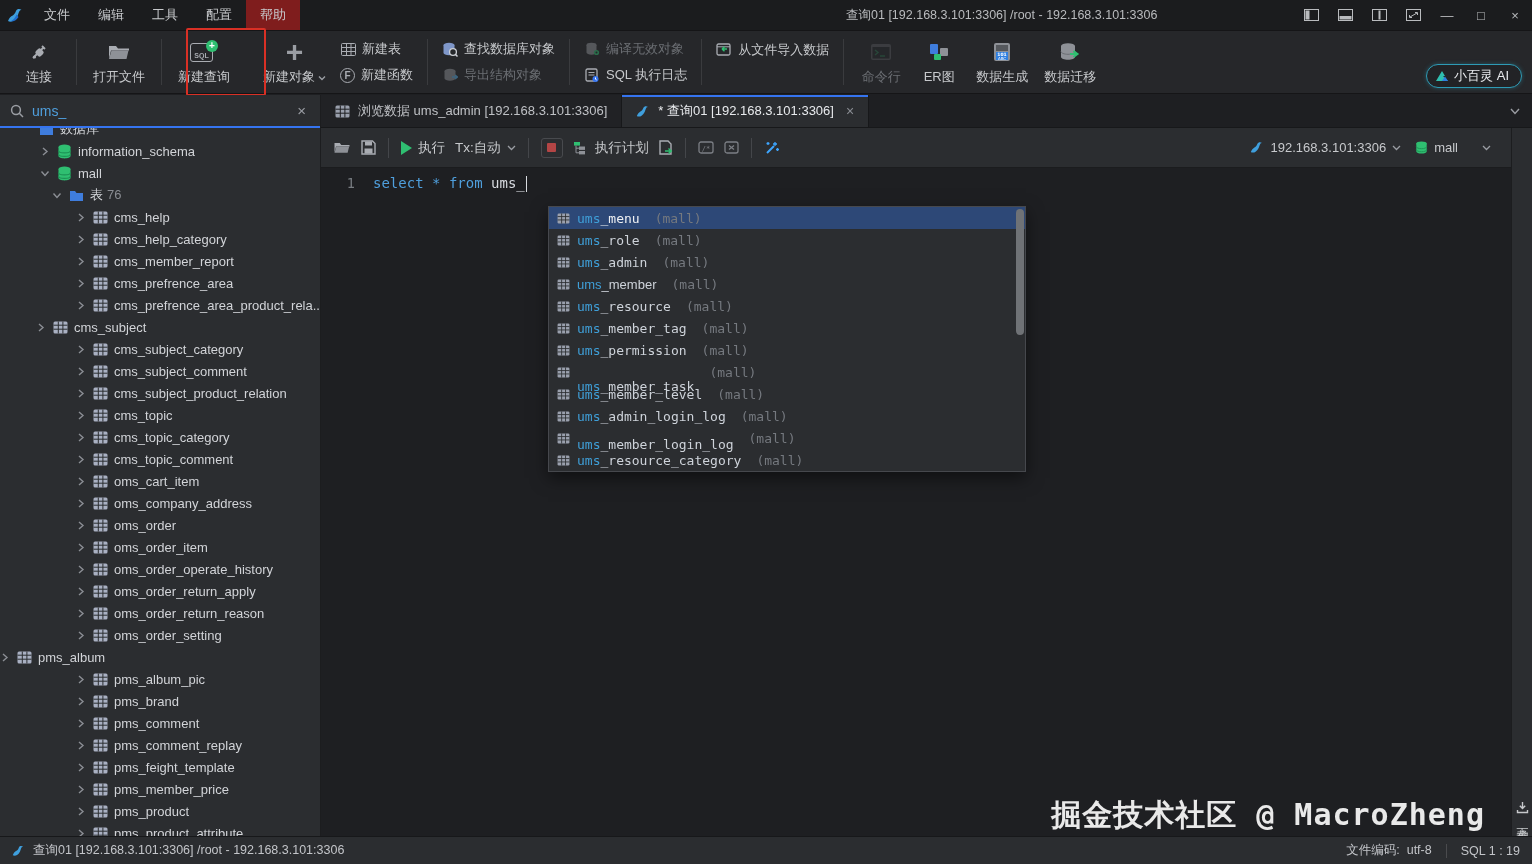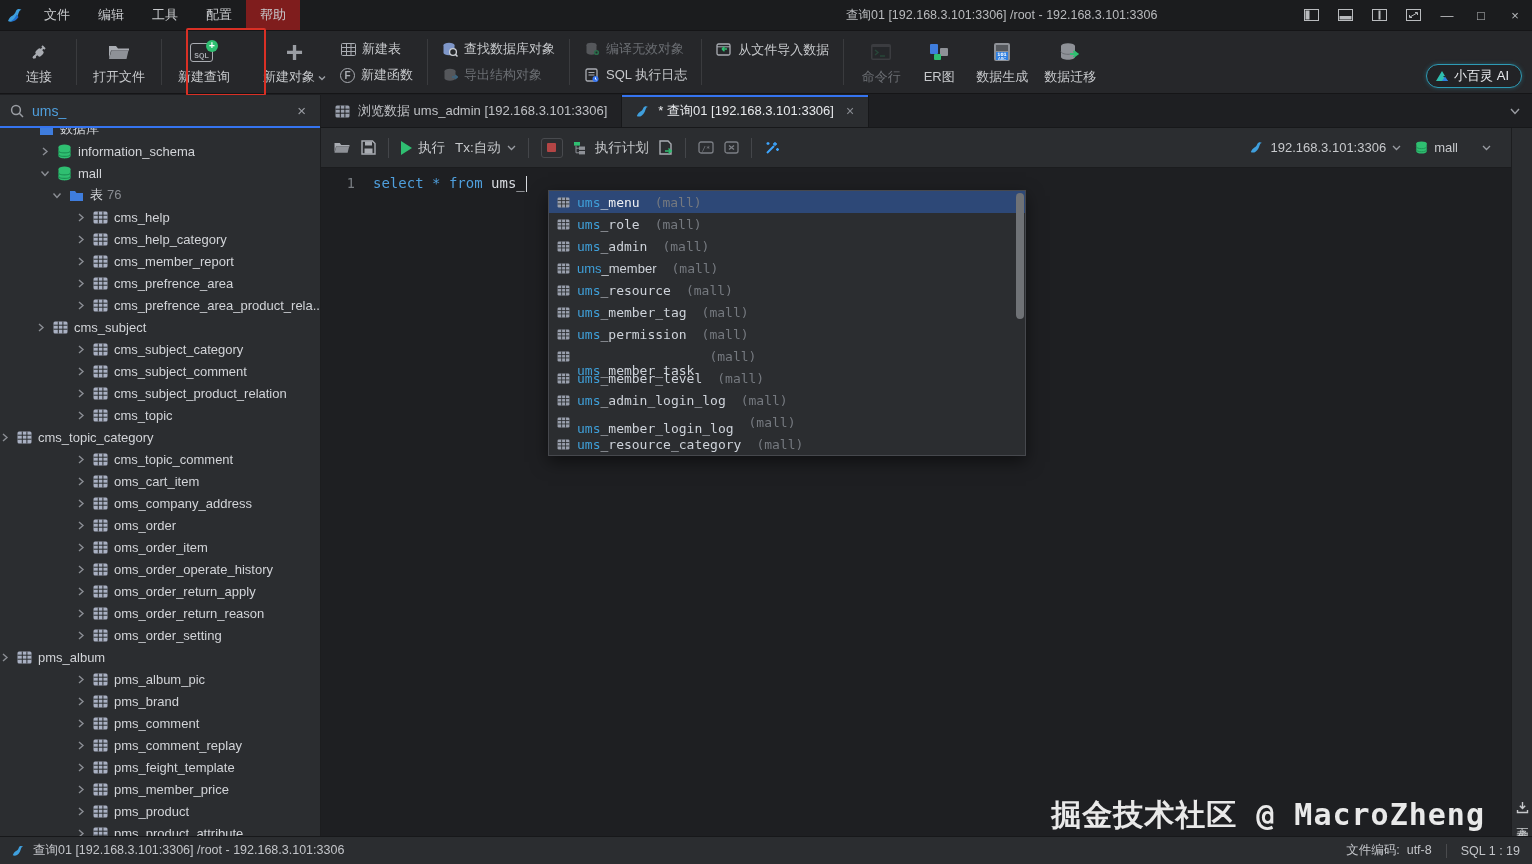--- a/index.html
+++ b/index.html
@@ -87,21 +87,21 @@
   .conn-group { margin-left:auto; display:flex; align-items:center; gap:14px; padding-right:8px; font-size:13px; }
 
   .editor { flex:1; position:relative; background:#1e1f22; font-family:"DejaVu Sans Mono", monospace; font-size:14px; overflow:hidden; }
   .code-line { display:flex; height:22px; align-items:center; margin-top:4px; }
   .gutter { width:52px; text-align:right; color:#787c82; flex:none; padding-right:18px; font-size:13.5px; }
   .kw { color:#4f9fdd; }
   .ident { color:#d8dbe0; }
   .caret { display:inline-block; width:1.5px; height:16px; background:#d8dbe0; margin-left:1px; vertical-align:middle; }
 
   
-  .ac-pop { position:absolute; left:227px; top:22px; width:478px; height:266px; background:#2b2d30;
+  .ac-pop { position:absolute; left:227px; top:38px; width:478px; height:266px; background:#2b2d30;
             border:1px solid #46484d; box-shadow:0 6px 16px rgba(0,0,0,.5); overflow:hidden; }
   .ac-row { height:22px; display:flex; align-items:center; gap:7px; padding:0 8px; font-size:13px; }
   .ac-row.selected { background:#2d4877; }
   .ac-prefix { color:#3f9fd8; }
   .ac-rest { color:#ced3da; }
   .ac-row.selected .ac-rest { color:#eef0f3; }
   .ac-db { color:#75797f; margin-left:8px; }
   .ac-scroll { position:absolute; right:1px; top:2px; width:8px; height:126px; background:#6f7276; border-radius:4px; }
 
   .watermark { position:absolute; right:26px; bottom:0px; font-size:30px; font-weight:bold; color:#e9e9e9; letter-spacing:1px; }
@@ -542,21 +542,21 @@
                 </svg>
               </span>
               <span class="ticon16">
                 <svg width="15" height="13" viewBox="0 0 15 13">
                   <rect x="0.5" y="0.5" width="14" height="12" rx="1.5" fill="#a9b0c2"></rect>
                   <path d="M0.5 4.2 h14 M0.5 8.2 h14 M5.3 0.5 v12 M9.9 0.5 v12" stroke="#2b2d30" stroke-width="1"></path>
                 </svg>
               </span>
               <span>cms_topic</span>
             </div>
-            <div class="tree-row" style="">
+            <div class="tree-row" style="padding-left:76px">
               <span class="chev">
                 <svg width="8" height="9" viewBox="0 0 8 9">
                   <path d="M2 1 L6 4.5 L2 8" stroke="#8b8e94" stroke-width="1.4" fill="none"></path>
                 </svg>
               </span>
               <span class="ticon16">
                 <svg width="15" height="13" viewBox="0 0 15 13">
                   <rect x="0.5" y="0.5" width="14" height="12" rx="1.5" fill="#a9b0c2"></rect>
                   <path d="M0.5 4.2 h14 M0.5 8.2 h14 M5.3 0.5 v12 M9.9 0.5 v12" stroke="#2b2d30" stroke-width="1"></path>
                 </svg>

